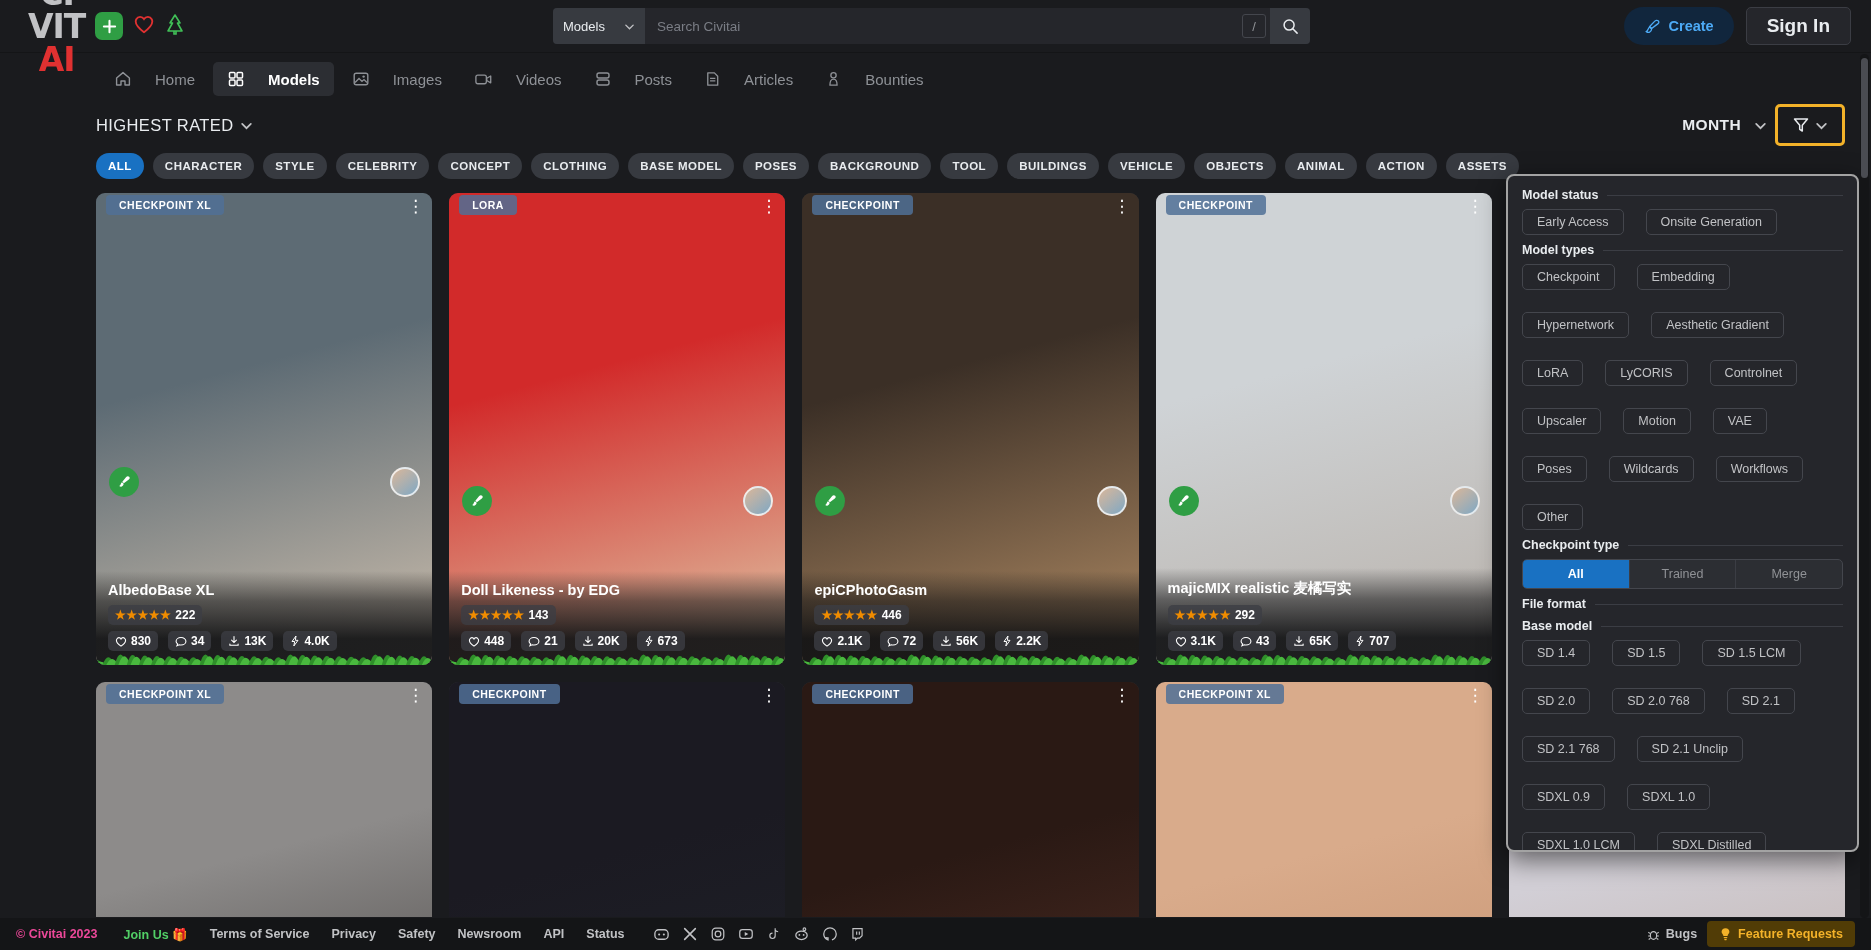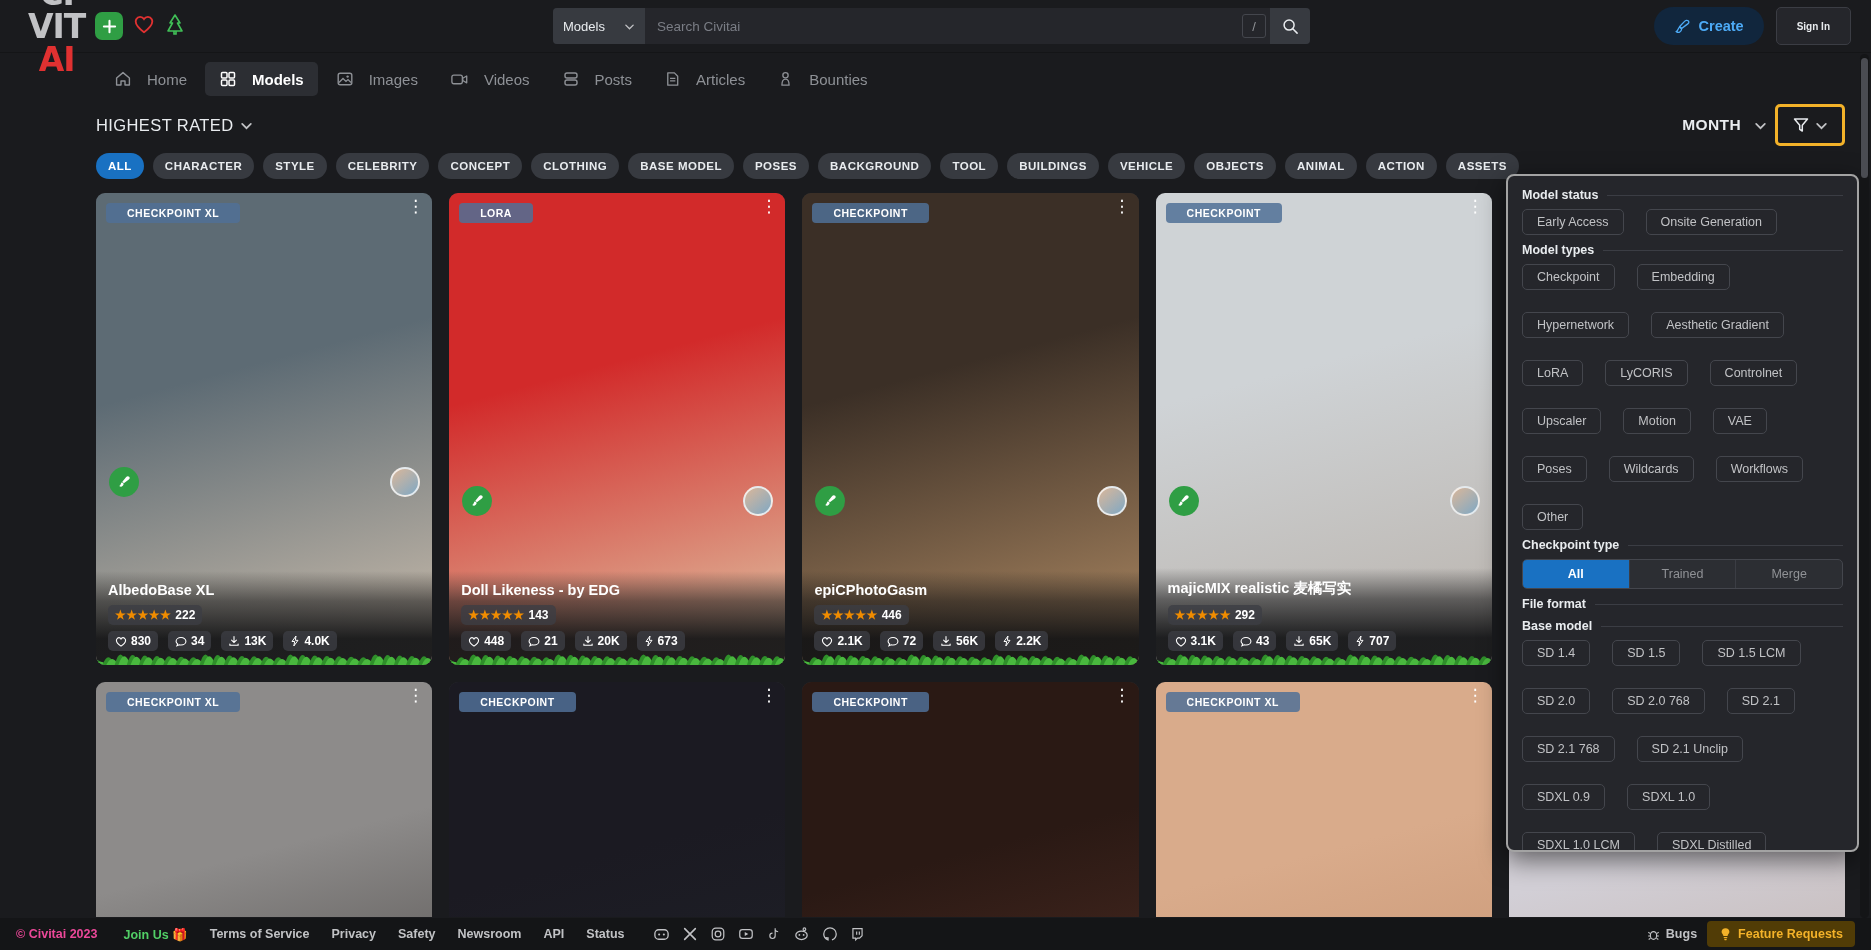--- a/index.html
+++ b/index.html
@@ -73,30 +73,30 @@
   .btn-create {
     height: 38px; padding: 0 20px; border-radius: 19px;
     background: #11263d; color: #4DABF7;
     display: flex; align-items: center; gap: 8px;
     font-size: 14.5px; font-weight: 700; cursor: pointer;
   }
   .btn-signin {
     height: 38px; padding: 0 20px; border-radius: 5px;
     background: #25262B; border: 1px solid #3b3d44; color: #E9ECEF;
     display: flex; align-items: center;
-    font-size: 10px; font-weight: 700; cursor: pointer;
+    font-size: 19px; font-weight: 700; cursor: pointer;
   }
 
   
   .navbar {
     height: 52px; background: #1A1B1E;
     display: flex; align-items: center; padding-left: 100px; gap: 4px;
   }
   .nav-item {
-    display: flex; align-items: center; gap: 15px;
+    display: flex; align-items: center; gap: 23px;
     padding: 8px 14px; border-radius: 5px;
     font-size: 15px; color: #8e9196; cursor: pointer;
   }
   .nav-item.active { background: #2C2E33; color: #fff; font-weight: 700; }
   .nav-icon { display: flex; align-items: center; color: inherit; }
 
   
   .sortrow {
     height: 40px; display: flex; align-items: center;
     padding: 0 26px 0 96px; position: relative;
@@ -146,24 +146,24 @@
     grid-template-columns: repeat(5, 1fr);
     gap: 17px;
     align-items: start;
   }
   .card {
     position: relative; border-radius: 9px; overflow: hidden;
     background: #2C2E33; height: 472px;
   }
   .card-img { position: absolute; inset: 0; }
   .card-badge {
-    position: absolute; top: 10px; left: 10px; z-index: 3;
+    position: absolute; top: 2px; left: 10px; z-index: 3;
     background: rgba(80,112,150,.85); color: #fff;
     font-size: 10.5px; font-weight: 700; letter-spacing: .5px;
-    padding: 4px 21px; border-radius: 4px;
+    padding: 4px 13px; border-radius: 4px;
   }
   .card-dots {
     position: absolute; top: 9px; right: 11px; z-index: 3;
     color: #fff; font-size: 17px; line-height: .55; letter-spacing: 0;
     cursor: pointer; text-align: center; width: 14px;
   }
   .card-gen {
     position: absolute; left: 13px; z-index: 3;
     width: 30px; height: 30px; border-radius: 50%;
     background: #2F9E44; display: flex; align-items: center; justify-content: center;

